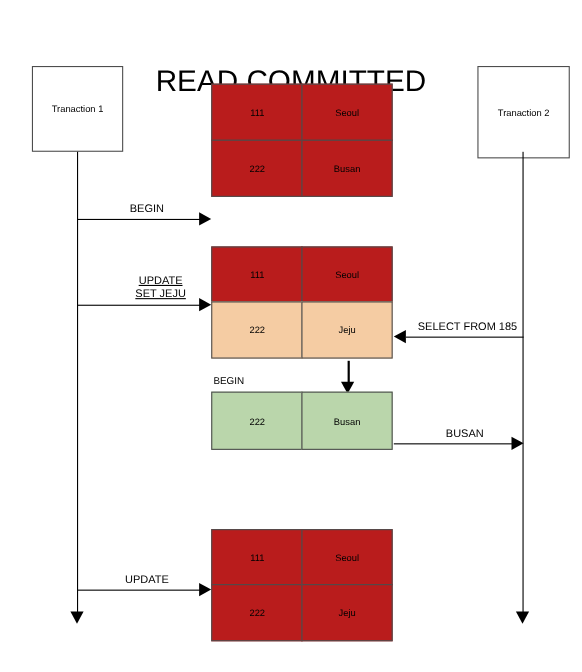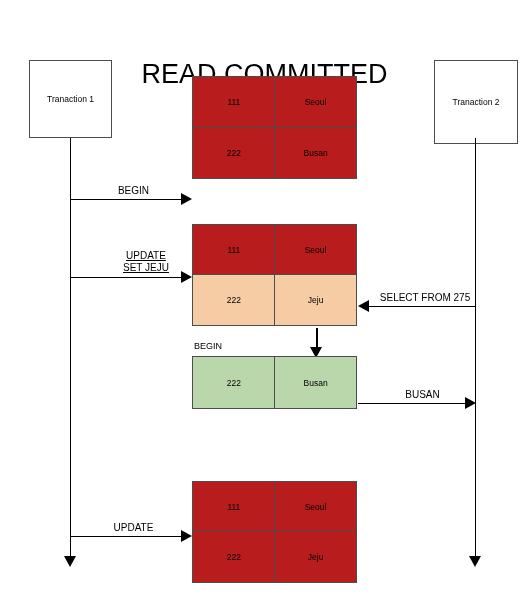--- a/index.html
+++ b/index.html
@@ -184,21 +184,21 @@
       <div class="cell orange" style="width:83px;height:52px;">222</div>
       <div class="cell orange" style="width:83px;height:52px;">Jeju</div>
     </div>
   </div>
 
   <div class="msg-label left" style="left:96px; top:250px; width:100px;">UPDATE
 SET JEJU</div>
   <div class="h-line" style="left:70px; top:277px; width:112px;"></div>
   <div class="arrow-right" style="left:181px; top:271px;"></div>
 
-  <div class="msg-label center" style="left:369px; top:292px; width:112px;">SELECT FROM 275</div>
+  <div class="msg-label center" style="left:369px; top:292px; width:112px;">SELECT FROM 185</div>
   <div class="h-line" style="left:369px; top:306px; width:107px;"></div>
   <div class="arrow-left" style="left:358px; top:300px;"></div>
 
   <div class="v-line" style="left:316px; top:328px; height:22px;"></div>
   <div class="arrow-down" style="left:310px; top:347px;"></div>
 
   <div class="undo-label" style="left:194px; top:341px;">BEGIN</div>
 
   <div class="dtable" style="left:193px; top:357px;">
     <div class="row">

